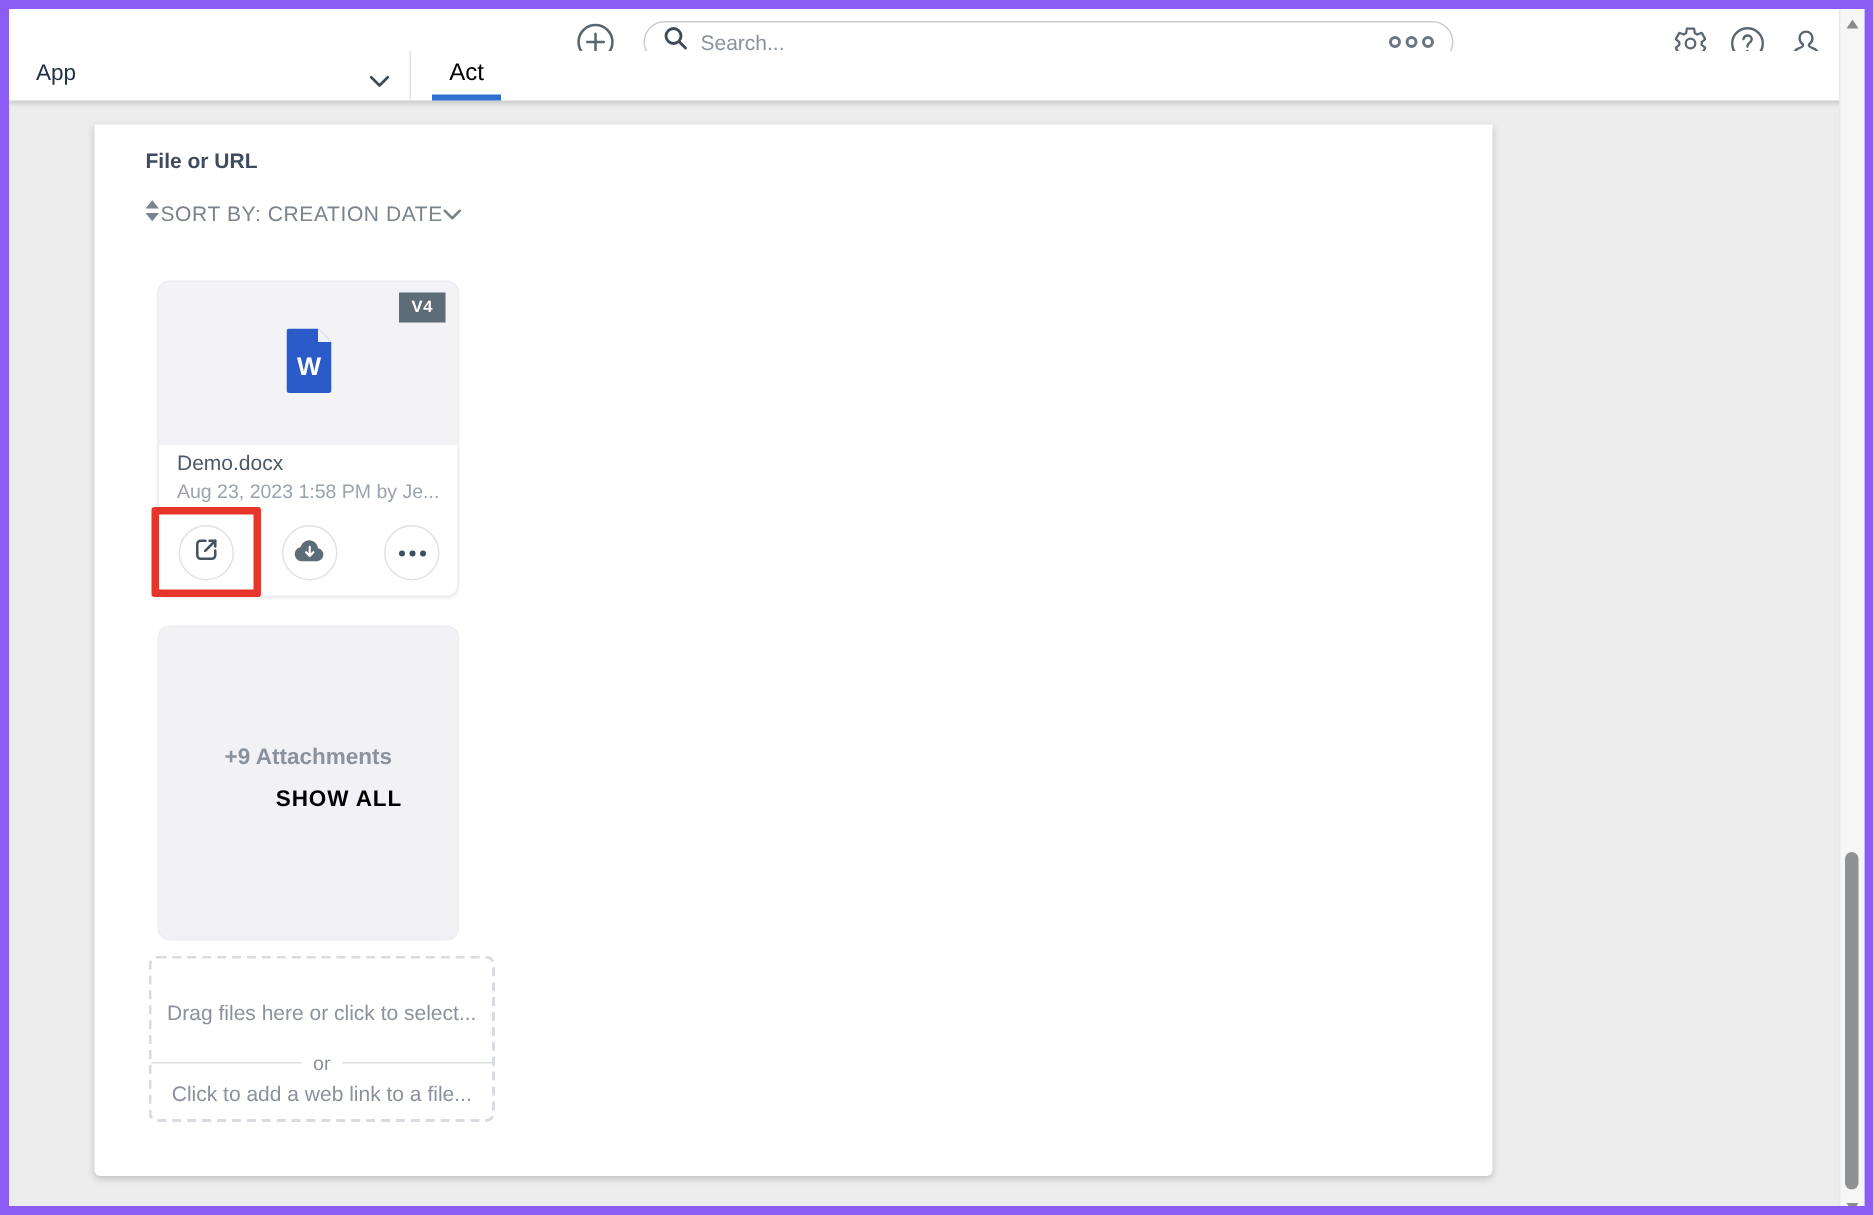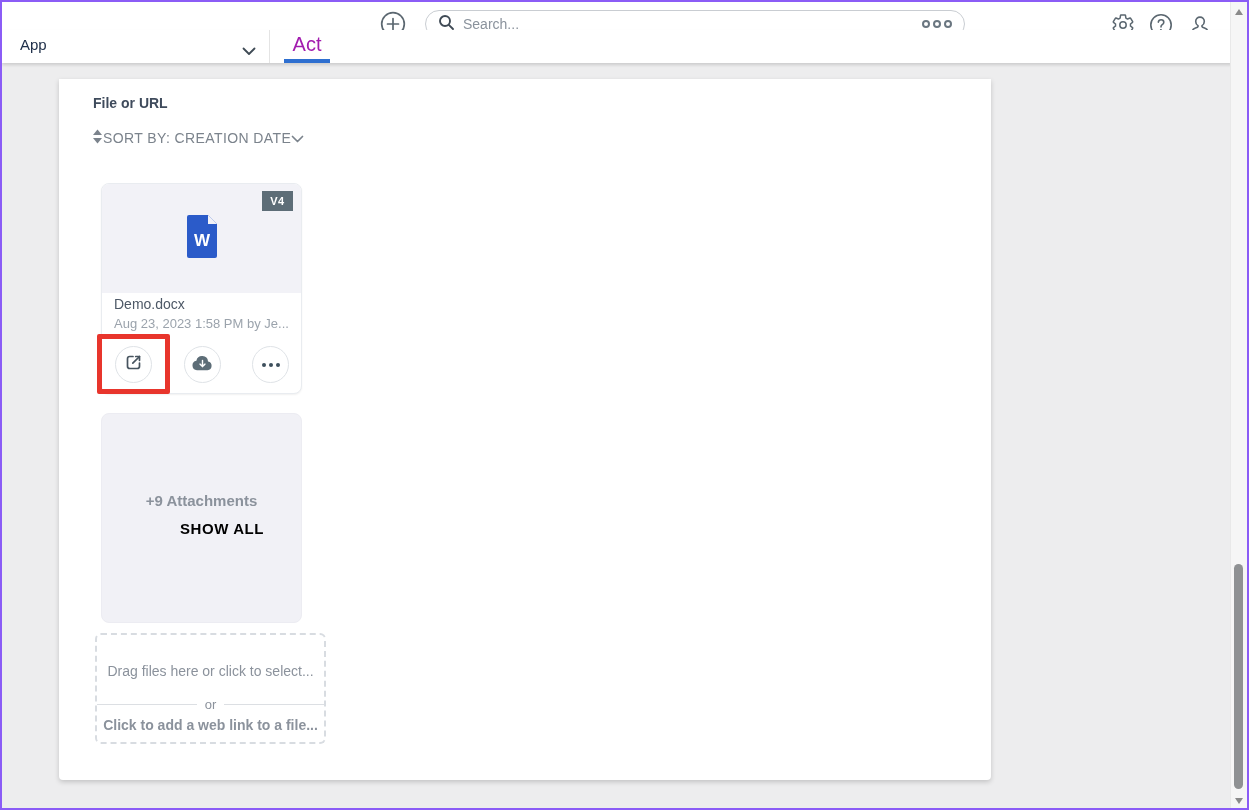--- a/index.html
+++ b/index.html
@@ -1,17 +1,17 @@
 <!DOCTYPE html>
 <html><head>
 <meta charset="utf-8">
 <style>
   * { margin:0; padding:0; box-sizing:border-box; }
   body { background:#fff; font-family:"Liberation Sans", sans-serif; }
-  .screen { position:relative; width:1249px; height:810px; border:2px solid #8b5cf6;
+  .screen { position:relative; width:1249px; height:810px; border:6px solid #8b5cf6;
             background:#ededee; overflow:hidden; }
 
   
   .topbar { position:absolute; left:0; top:0; width:1230px; height:44px; background:#fff;
             border-bottom:1px solid #e8e8e8; }
   .plus-btn { position:absolute; left:378px; top:9px; width:26px; height:26px; cursor:pointer;
               background:none; border:none; }
   .search-pill { position:absolute; left:423px; top:8px; width:540px; height:28px;
                  border:1px solid #c9cdd2; border-radius:15px; background:#fff;
                  display:flex; align-items:center; }
@@ -25,21 +25,21 @@
 
   
   .tabbar { position:absolute; left:0; top:28px; width:1230px; height:33px; background:#fff;
             box-shadow:0 2px 3px rgba(0,0,0,0.14); }
   .app-dd { position:absolute; left:0; top:0; width:268px; height:33px;
             border-right:1px solid #e4e4e4; cursor:pointer; }
   .app-dd .label { position:absolute; left:18px; top:6px; font-size:15px; color:#20304a; }
   .app-dd .chev { position:absolute; right:13px; top:12px; }
   .act-tab { position:absolute; left:282px; top:0; width:46px; height:33px; text-align:center;
              cursor:pointer; }
-  .act-tab .label { font-size:20px; color:#a21caf; line-height:29px; }
+  .act-tab .label { font-size:16px; color:#000000; line-height:29px; }
   .act-underline { position:absolute; left:0; bottom:0; width:46px; height:4px; background:#2e6fd0; }
 
   
   .content-card { position:absolute; left:57px; top:77px; width:932px; height:701px;
                   background:#fff; border-radius:0 0 4px 4px;
                   box-shadow:0 2px 5px rgba(0,0,0,0.18); }
   .section-title { position:absolute; left:34px; top:16px; font-size:14px; font-weight:bold;
                    color:#3f4b5c; }
   .sort-row { position:absolute; left:33px; top:50px; display:flex; align-items:center; gap:0;
               color:#7b838c; font-size:14px; letter-spacing:0.4px; cursor:pointer; }
@@ -77,21 +77,21 @@
   
   .dropzone { position:absolute; left:36px; top:554px; width:231px; height:111px;
               border:2px dashed #d8dce1; border-radius:6px; }
   .dz-drag { position:absolute; top:28px; width:100%; text-align:center; font-size:14px;
              color:#8b929c; cursor:pointer; }
   .dz-or-row { position:absolute; top:62px; left:0; right:0; display:flex; align-items:center;
                color:#8b929c; font-size:13px; }
   .dz-or-row .line { flex:1; height:1px; background:#dcdfe3; }
   .dz-or-row .or { padding:0 8px; }
   .dz-link { position:absolute; top:82px; width:100%; text-align:center; font-size:14px;
-             color:#8b929c; cursor:pointer;font-weight:bold; }
+             color:#8b929c; cursor:pointer; }
 
   
   .scrollbar { position:absolute; right:0; top:0; width:17px; height:808px; background:#f6f6f6;
                border-left:1px solid #e9e9e9; }
   .sb-up, .sb-down { position:absolute; left:4px; width:0; height:0; cursor:pointer;
                      border-left:4.5px solid transparent; border-right:4.5px solid transparent; }
   .sb-up { top:7px; border-bottom:6px solid #8a8a8a; }
   .sb-down { bottom:6px; border-top:6px solid #8a8a8a; }
   .sb-thumb { position:absolute; left:3px; top:562px; width:9px; height:225px; background:#8f9193;
               border-radius:5px; cursor:pointer; }

